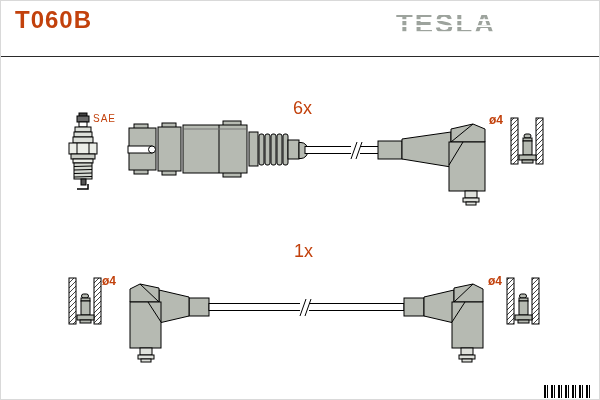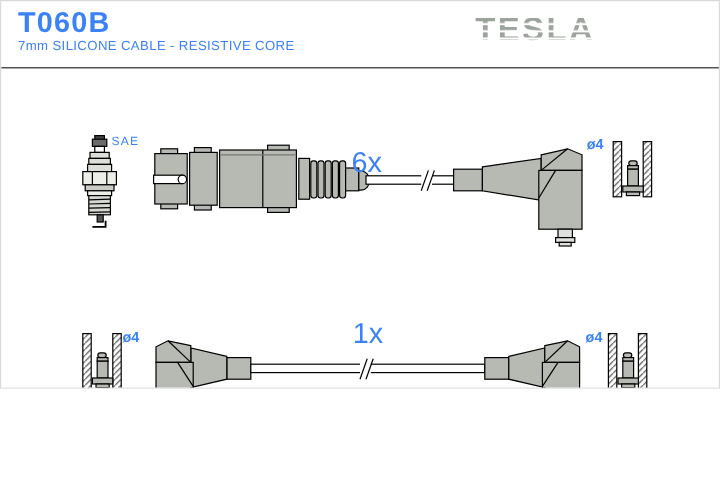--- a/index.html
+++ b/index.html
@@ -1,46 +1,45 @@
 <!DOCTYPE html>
 <html><head>
 <meta charset="utf-8">
 <style>
   html,body{margin:0;padding:0;background:#fff;}
   .canvas{
-    position:relative;width:600px;height:324px;background:#ffffff;
+    position:relative;width:600px;height:400px;background:#ffffff;
     font-family:"Liberation Sans",sans-serif;overflow:hidden;
-    border:1px solid #d9d9d9;box-sizing:border-box;color:#3b82f6;
+    border:1px solid #d9d9d9;box-sizing:border-box;color:#c2410c;
   }
   .abs{position:absolute;}
   .code{left:14px;top:5px;font-size:24px;font-weight:bold;letter-spacing:1px;}
   .subtitle{left:14px;top:32px;font-size:11px;letter-spacing:.3px;white-space:nowrap;}
   .logo-svg{left:394px;top:8px;}
   .rule{left:0;top:55px;width:600px;height:1px;background:#2a2a2a;}
-  .qty{font-size:24px;margin-top:24px;}
+  .qty{font-size:18px;}
   .qty-top{left:292px;top:97px;}
   .qty-bottom{left:293px;top:240px;}
   .dia{font-size:12px;font-weight:bold;}
   .dia-top{left:488px;top:112px;}
   .dia-bl{left:101px;top:273px;}
   .dia-br{left:487px;top:273px;}
   .sae{left:92px;top:112px;font-size:10px;letter-spacing:1px;}
   .diagram{left:0;top:0;}
   .barcode{
     left:543px;top:384px;width:47px;height:13px;
     background:repeating-linear-gradient(90deg,#000 0 2px,#fff 2px 3px,#000 3px 4px,#fff 4px 7px);
   }
 </style>
 </head>
 <body>
 
 <div class="canvas">
 
   <div class="abs code">T060B</div>
-  <div class="abs subtitle">7mm SILICONE CABLE - RESISTIVE CORE</div>
 
   <svg class="abs logo-svg" width="104" height="30" viewBox="0 0 104 30">
     <defs>
       <pattern id="logoStripes" width="4" height="6" patternUnits="userSpaceOnUse">
         <rect width="4" height="6" fill="#9da39d"></rect>
         <rect y="4.2" width="4" height="1.8" fill="#ffffff"></rect>
       </pattern>
     </defs>
     <text x="1" y="24" font-size="27" font-weight="bold" letter-spacing="2" textLength="100" lengthAdjust="spacingAndGlyphs" fill="url(#logoStripes)">TESLA</text>
   </svg>

